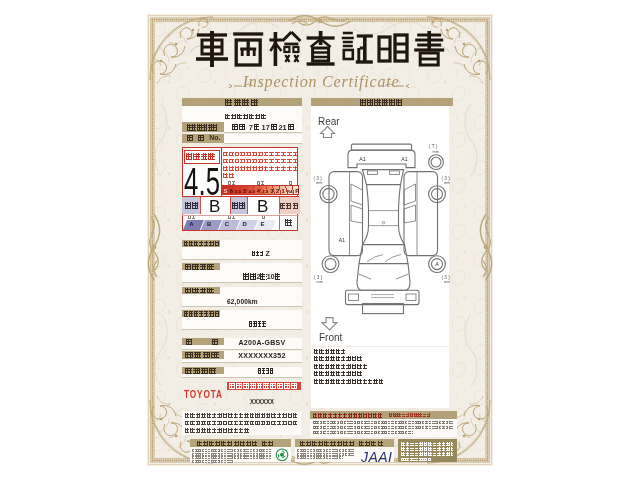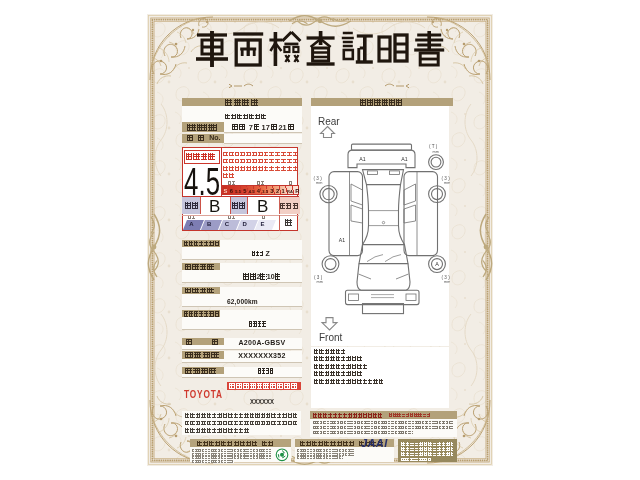--- a/index.html
+++ b/index.html
@@ -139,20 +139,21 @@
           <path d="M1,19 H31" stroke-width="3.2"></path>
  <rect x="7" y="22" width="18" height="12" stroke-width="3"></rect>
           <path d="M7,28 H25" stroke-width="2.8"></path>
 </g>
 </g>
 <g stroke="#b49a6c" stroke-width="1" fill="none">
  <path d="M44,57 h8 m2,0 c3,-2.5 6,-2.5 9,0 M42,57 l-3,-1.8 m3,1.8 l-3,1.8"></path>
  <path d="M214,57 h-8 m-2,0 c-3,-2.5 -6,-2.5 -9,0 M216,57 l3,-1.8 m-3,1.8 l3,1.8"></path>
 </g>
 </svg>
+<div class="txt" style="left:152px;top:73px;width:338px;text-align:center;font-family:'Liberation Serif',serif;font-style:italic;font-size:16px;color:#ad9265;letter-spacing:0.8px;">Inspection Certificate</div>
 
 <div class="bar" style="left:182px;top:98px;width:119.5px;height:8.3px"></div>
 <span class="jp" style="left:224.5px;top:99.2px;width:34px;height:6.8px;--cw:8.5px;--c:#3a2d1d;--bg:#b3a17a"></span>
 <div class="abs" style="left:182px;top:106.3px;width:119.5px;height:16px;background:#fcfbf8;border-bottom:1px solid #cfc5b4"></div>
 <span class="jp" style="left:225px;top:113.5px;width:42px;height:5.6px;--cw:6px;--c:#35302a;--bg:#fcfbf8"></span>
 
 <div class="bar" style="left:182px;top:122.3px;width:41.5px;height:9.4px"></div>
 <span class="jp" style="left:186.5px;top:124px;width:31px;height:6.6px;--cw:10.4px;--c:#3a2d1d;--bg:#b3a17a"></span>
 <div class="abs" style="left:223.5px;top:122.3px;width:78px;height:9.4px;background:#fcfbf8;border-bottom:1px solid #cfc5b4"></div>
 <div class="abs" style="left:226px;top:123.5px;width:74px;height:7px;display:flex;align-items:center;justify-content:center;gap:1px;font-size:7.4px;font-weight:bold;color:#2c2620">
@@ -381,21 +382,21 @@
 <span class="jps" style="left:313px;top:426.1px;width:140px;height:2.9px;--cw:3.4px;--c:#807a70;--bg:#fcfbf8"></span>
 <span class="jps" style="left:313px;top:430.8px;width:100px;height:2.9px;--cw:3.4px;--c:#807a70;--bg:#fcfbf8"></span>
 
 <div class="bar" style="left:294.5px;top:439.4px;width:99.5px;height:7.8px;background:#b5a37c"></div>
 <span class="jp" style="left:300px;top:440.7px;width:55px;height:5.5px;--cw:6.1px;--c:#45331b;--bg:#b5a37c"></span>
 <span class="jp" style="left:359px;top:440.7px;width:25px;height:5.5px;--cw:6.2px;--c:#45331b;--bg:#b5a37c"></span>
 <div class="abs" style="left:294.5px;top:447.2px;width:99.5px;height:15px;background:#fcfbf8"></div>
 <span class="jps" style="left:296.5px;top:449.4px;width:58px;height:2.9px;--cw:3.2px;--c:#8a847a;--bg:#fcfbf8"></span>
 <span class="jps" style="left:296.5px;top:452.9px;width:58px;height:2.9px;--cw:3.2px;--c:#8a847a;--bg:#fcfbf8"></span>
 <span class="jps" style="left:296.5px;top:456.4px;width:46px;height:2.9px;--cw:3.2px;--c:#8a847a;--bg:#fcfbf8"></span>
-<div class="txt" style="left:361px;top:438px;font-size:11px;font-weight:bold;font-style:italic;color:#27306b;letter-spacing:0.4px;line-height:10px">JAAI</div>
+<div class="txt" style="left:361px;top:452px;font-size:14px;font-weight:normal;font-style:italic;color:#27306b;letter-spacing:0.4px;line-height:10px">JAAI</div>
 
 <div class="abs" style="left:397.5px;top:439.4px;width:59.5px;height:22.8px;background:#97895e"></div>
 <span class="jps" style="left:401px;top:441.9px;width:52px;height:3.8px;--cw:4.5px;--c:#fff;--bg:#97895e"></span>
 <span class="jps" style="left:401px;top:447.1px;width:52px;height:3.8px;--cw:4.5px;--c:#fff;--bg:#97895e"></span>
 <span class="jps" style="left:401px;top:452.3px;width:52px;height:3.8px;--cw:4.5px;--c:#fff;--bg:#97895e"></span>
 <span class="jps" style="left:401px;top:457.5px;width:30px;height:3.8px;--cw:4.5px;--c:#fff;--bg:#97895e"></span>
 
 </div>
 
 </body></html>

